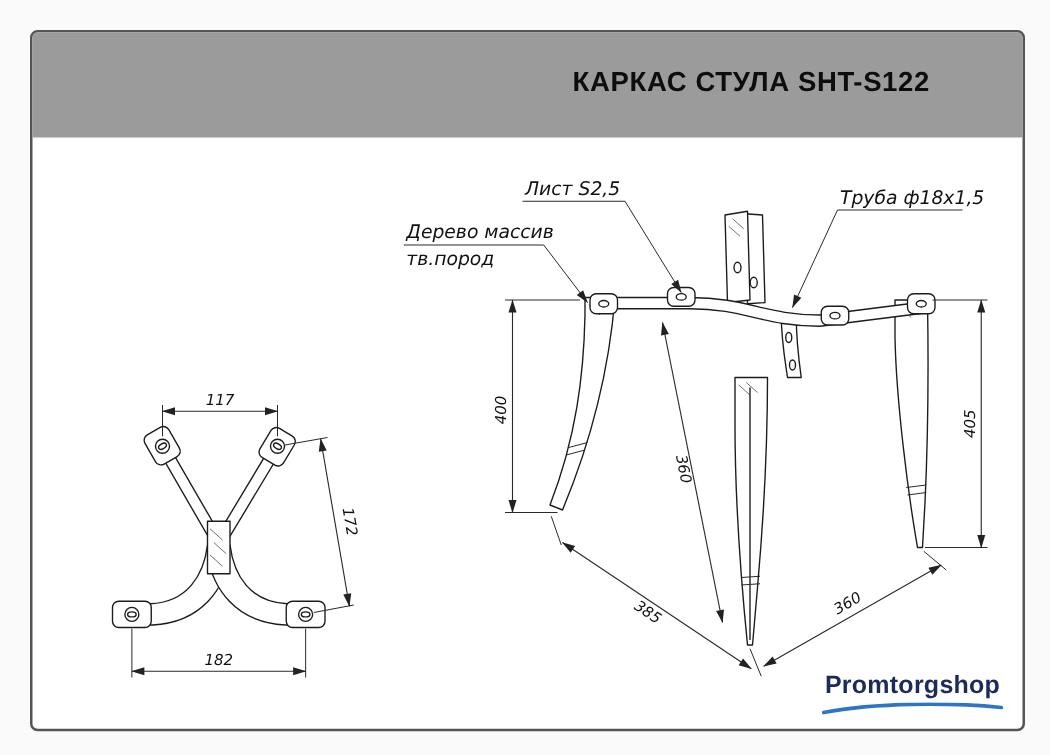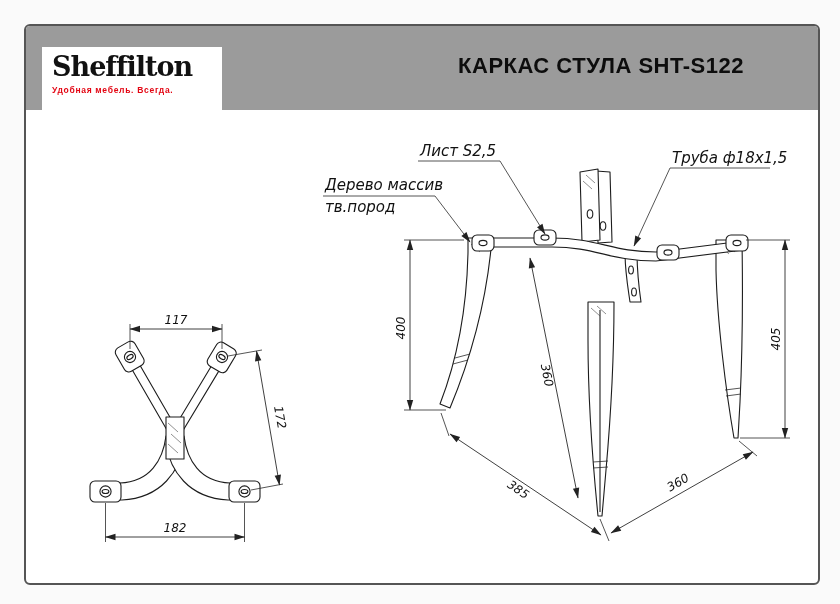--- a/index.html
+++ b/index.html
@@ -46,27 +46,29 @@
   .dimtext { font-family:"DejaVu Sans", sans-serif; font-style:italic; font-size:12px; fill:#111; }
   .anntext { font-family:"DejaVu Sans", sans-serif; font-style:italic; font-size:15px; fill:#111; }
 </style>
 </head>
 <body>
 
 <div class="page">
   <div class="frame">
 
     <div class="header">
-      <div class="logo-box">
-        <div class="brand">Sheffilton</div>
-        <div class="tagline">Удобная мебель. Всегда.</div>
-      </div>
       <div class="title">КАРКАС СТУЛА SHT-S122</div>
     </div>
 
+    <div class="shop">
+      <span class="shop-text">Promtorgshop</span>
+      <svg width="150" height="10" viewBox="0 0 150 10">
+        <path d="M4,8 C45,0 105,0 146,4" stroke="#2e75c4" stroke-width="3" fill="none" stroke-linecap="round"></path>
+      </svg>
+    </div>
   </div>
 
   <svg class="drawing-svg" width="840" height="604" viewBox="0 0 840 604">
     <defs>
       <marker id="ar" markerWidth="12" markerHeight="8" refX="10.5" refY="4" orient="auto-start-reverse" markerUnits="userSpaceOnUse">
         <path d="M0.5,0.8 L11,4 L0.5,7.2 Z" fill="#222"></path>
       </marker>
     </defs>
 
     <g>

